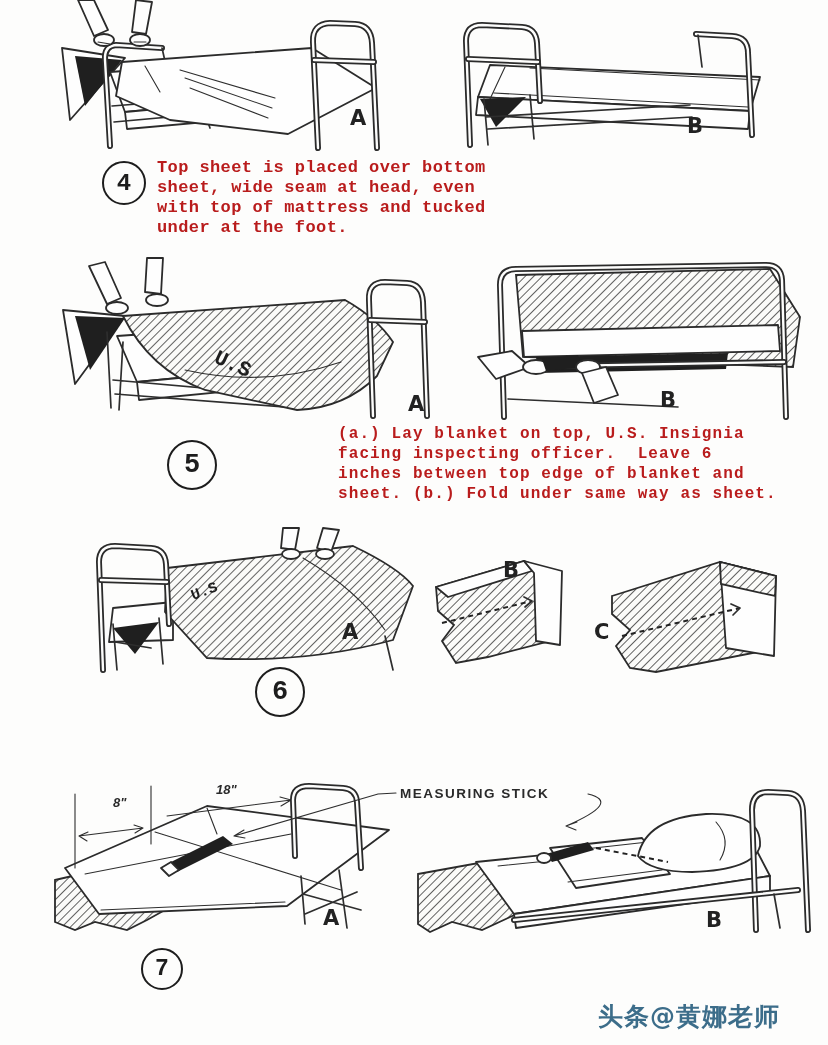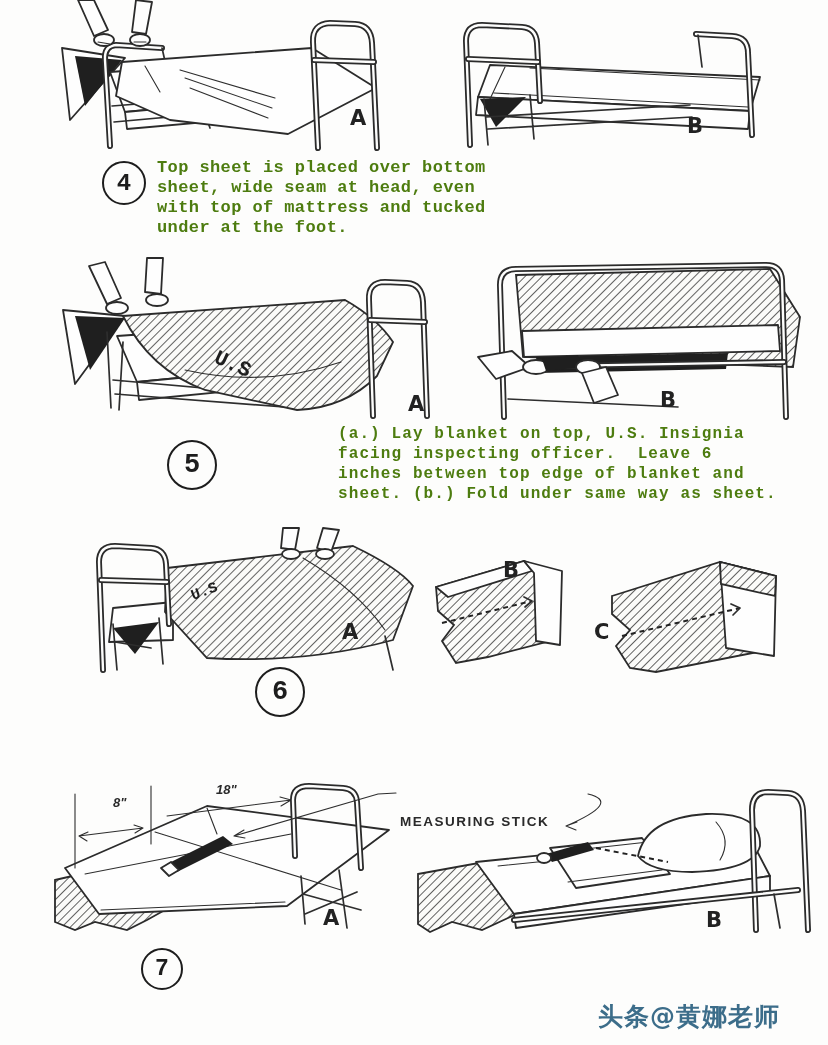--- a/index.html
+++ b/index.html
@@ -21,36 +21,36 @@
   .dash{fill:none;stroke:#222;stroke-width:2;stroke-dasharray:5 4;}
   
   .stepnum{
     display:flex;align-items:center;justify-content:center;
     border:2.6px solid #1d1d1d;border-radius:50%;
     background:#fdfdfc;font-weight:bold;
     font-family:"Liberation Mono",monospace;
   }
   
   .caption{
-    white-space:pre;font-weight:bold;color:#4d7c0f;
+    white-space:pre;font-weight:bold;color:#b91c1c;
     font-family:"Liberation Mono","DejaVu Sans Mono",monospace;
   }
   .cap4{font-size:17px;line-height:20px;letter-spacing:.4px;}
   .cap5,.cap6{font-size:16px;line-height:20px;letter-spacing:1.1px;margin-left:40px;}
   .cap7{font-size:17.5px;line-height:22px;letter-spacing:.8px;}
   
   .figlabel{
     font-family:"DejaVu Sans",sans-serif;font-size:21px;font-weight:600;
     color:#222;font-style:normal;
   }
   .annot{
     font-family:"Liberation Sans","DejaVu Sans",sans-serif;
     font-weight:bold;color:#2a2a2a;
   }
-  .measuring{font-size:13.5px;letter-spacing:1.5px;margin-top:28px;}
+  .measuring{font-size:13.5px;letter-spacing:1.5px;}
   .dim{font-size:13px;font-style:italic;}
   .watermark{
     font-family:"DejaVu Sans",sans-serif;font-size:25px;font-weight:bold;
     color:#0c4a6e;opacity:.8;letter-spacing:1px;
   }
   .ustext{
     font-family:"Liberation Mono",monospace;font-weight:bold;fill:#1e1e1e;
   }
 </style>
 </head>

